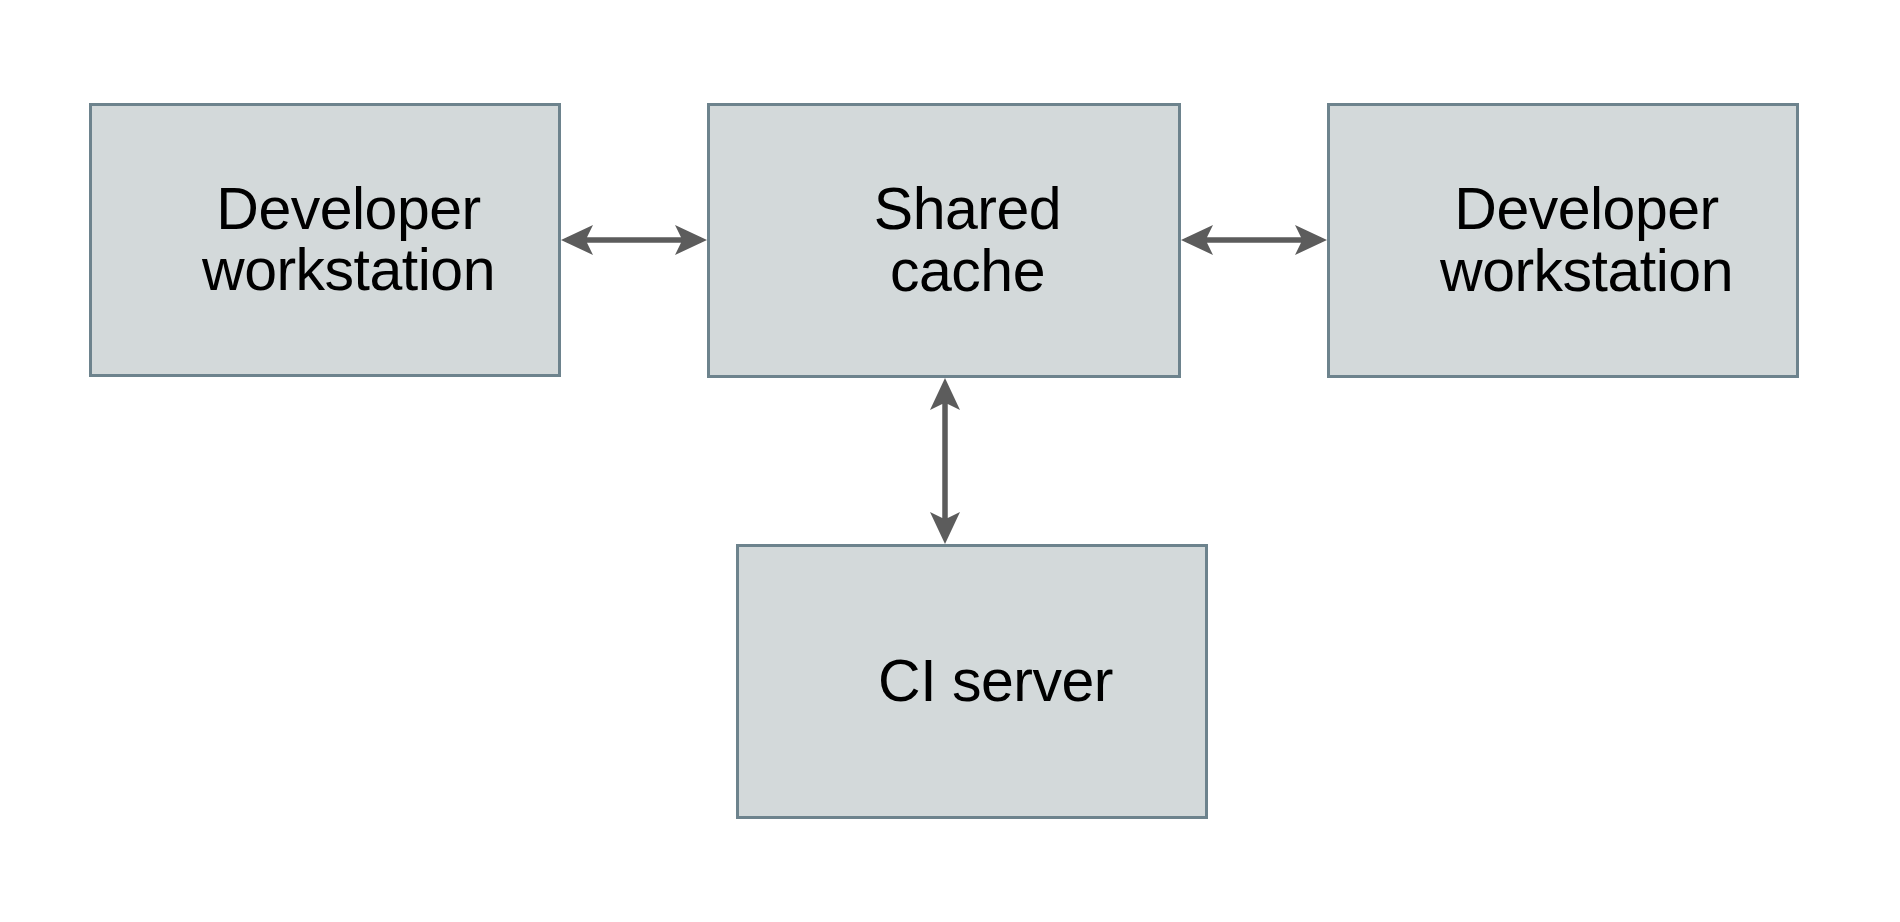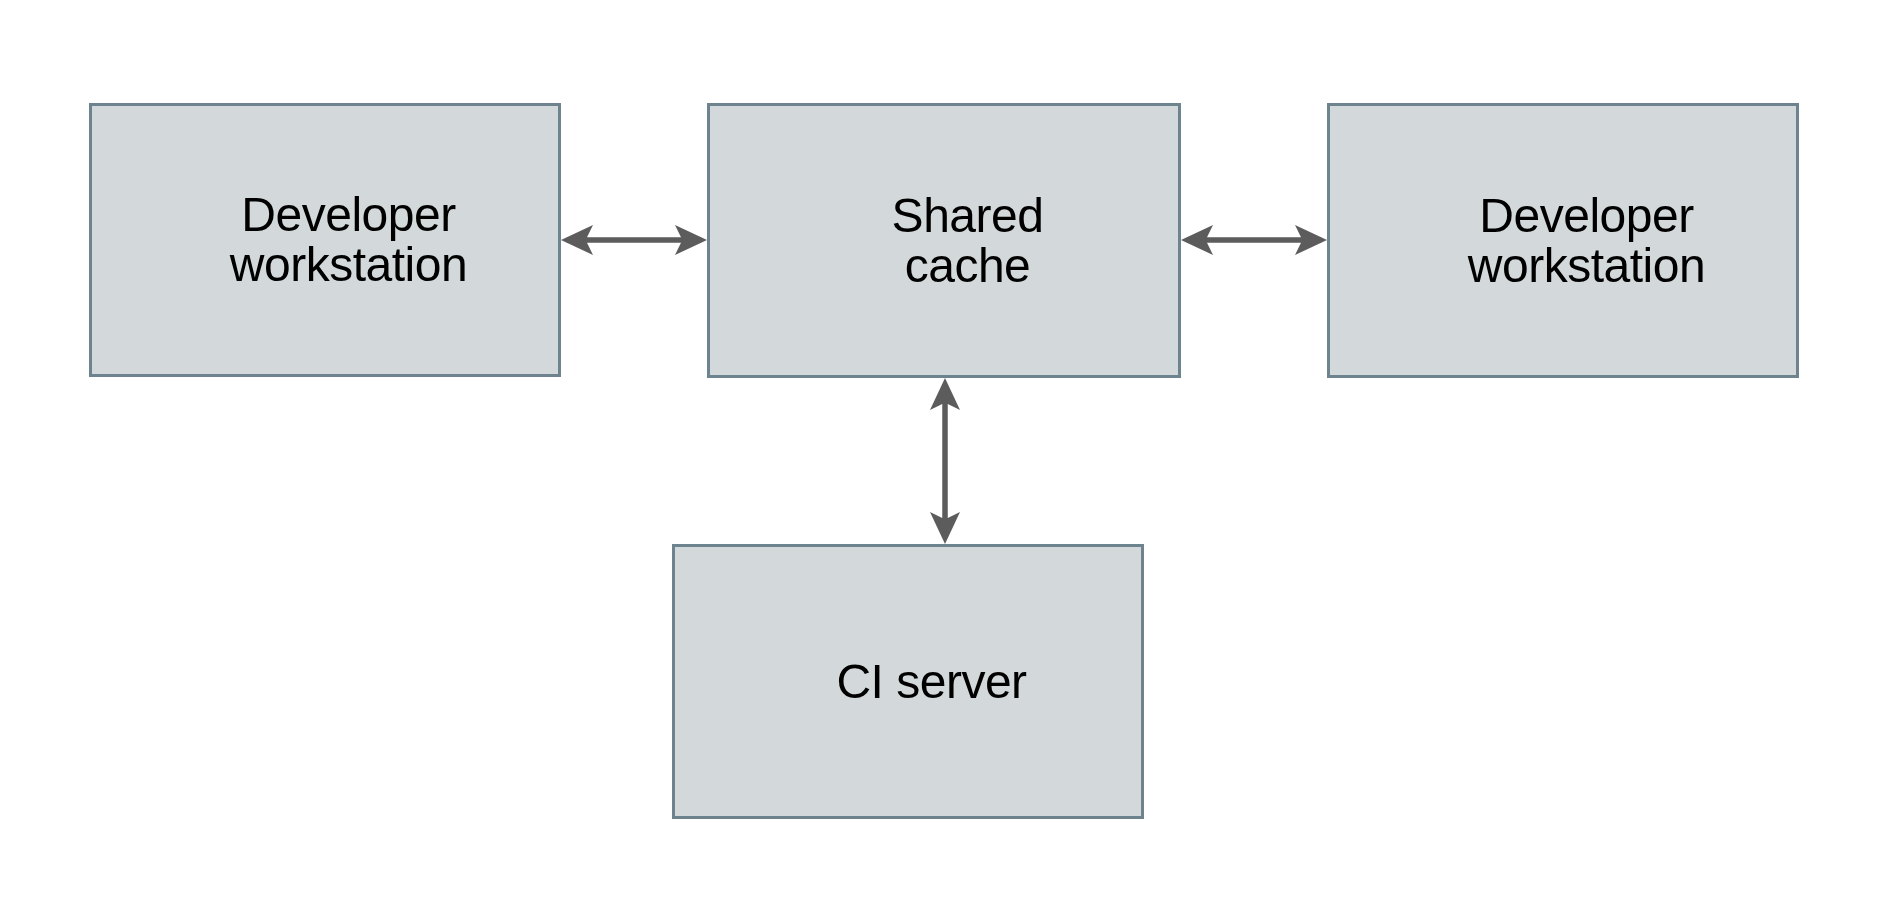--- a/index.html
+++ b/index.html
@@ -24,31 +24,31 @@
   .node {
     position: absolute;
     background: var(--node-fill);
     border: 3px solid var(--node-border);
     display: flex;
     align-items: center;
     justify-content: center;
     text-align: center;
   }
   .node-label {
-    font-size: 48px;
+    font-size: 59px;
     line-height: 1.04;
     letter-spacing: -0.5px;
     color: var(--text);
     white-space: pre-line;
     margin-left: 47px;
   }
   .node-dev-left  { left: 89px;   top: 103px; width: 472px; height: 274px; }
   .node-cache     { left: 707px;  top: 103px; width: 474px; height: 275px; text-align: center; }
   .node-dev-right { left: 1327px; top: 103px; width: 472px; height: 275px; }
-  .node-ci        { left: 672px;  top: 544px; width: 472px; height: 275px; }
+  .node-ci        { left: 736px;  top: 544px; width: 472px; height: 275px; }
   .edge { position: absolute; display: block; }
   .edge polygon { fill: var(--arrow); }
   .edge-left  { left: 561px;  top: 224px; }
   .edge-right { left: 1181px; top: 224px; }
   .edge-down  { left: 929px;  top: 378px; }
 </style>
 </head>
 <body>
 
 <div class="canvas">

